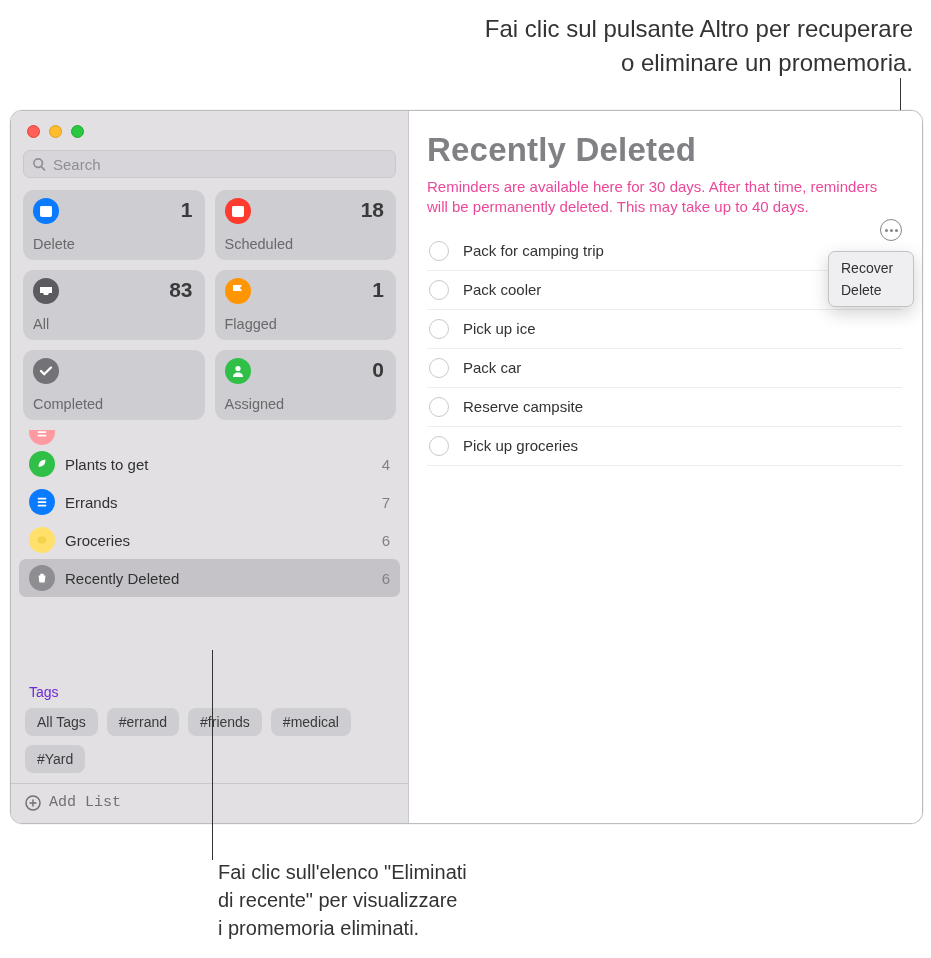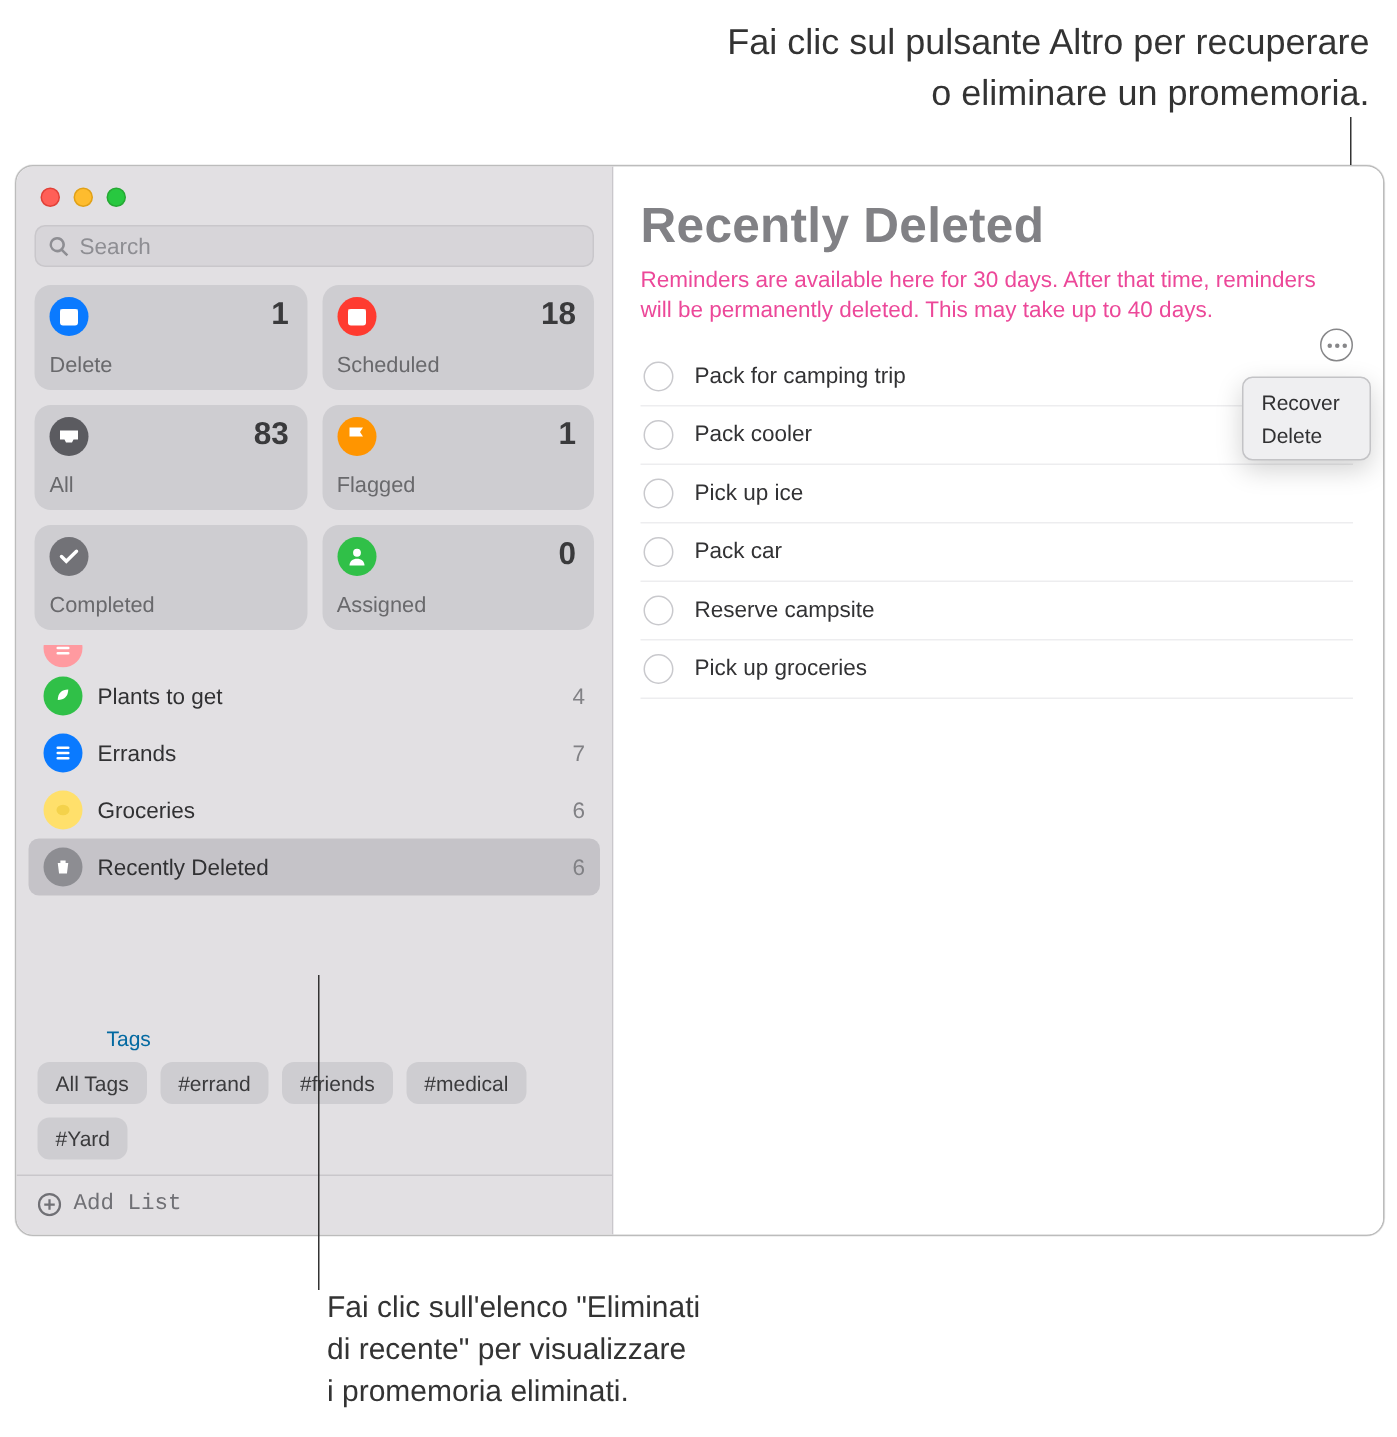--- a/index.html
+++ b/index.html
@@ -157,23 +157,22 @@
     background: #c5c3c8;
   }
   .list-row.trunc {
     height: 15px;
     overflow:hidden;
     padding-top:0; padding-bottom:0;
     align-items:flex-end;
   }
   .tags-header {
     font-size: 14px;
-    color: #0369a1;
+    color: #6d28d9;
     padding: 12px 18px 8px;
-    margin-left: 42px;
   }
   .tags {
     display: flex;
     flex-wrap: wrap;
     gap: 9px;
     padding: 0 14px 10px;
     text-align: center;
   }
   .tag {
     background: #cecdd1;

